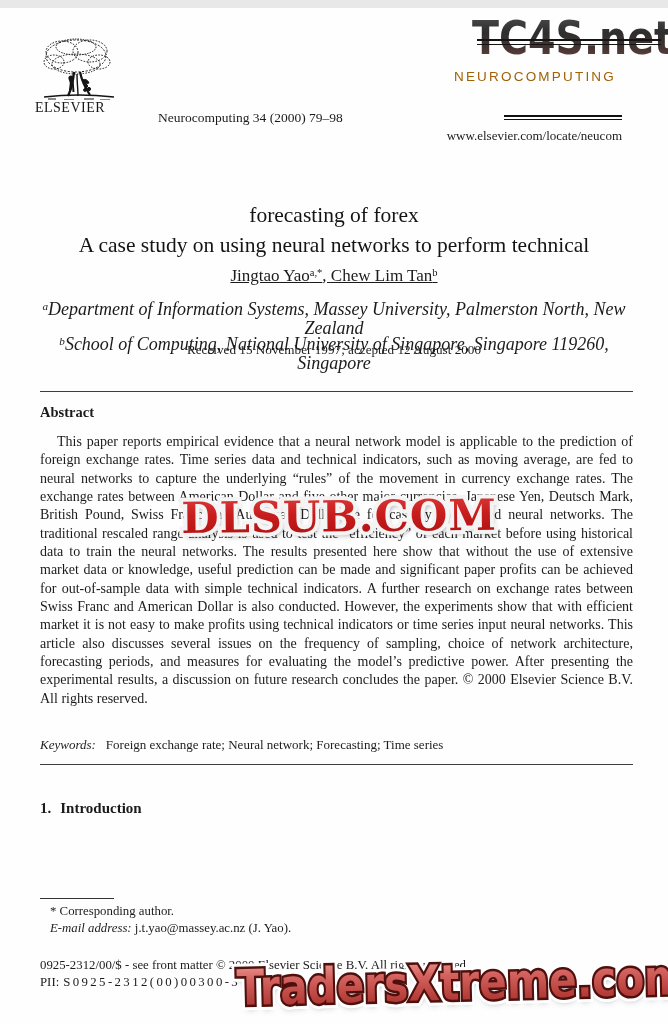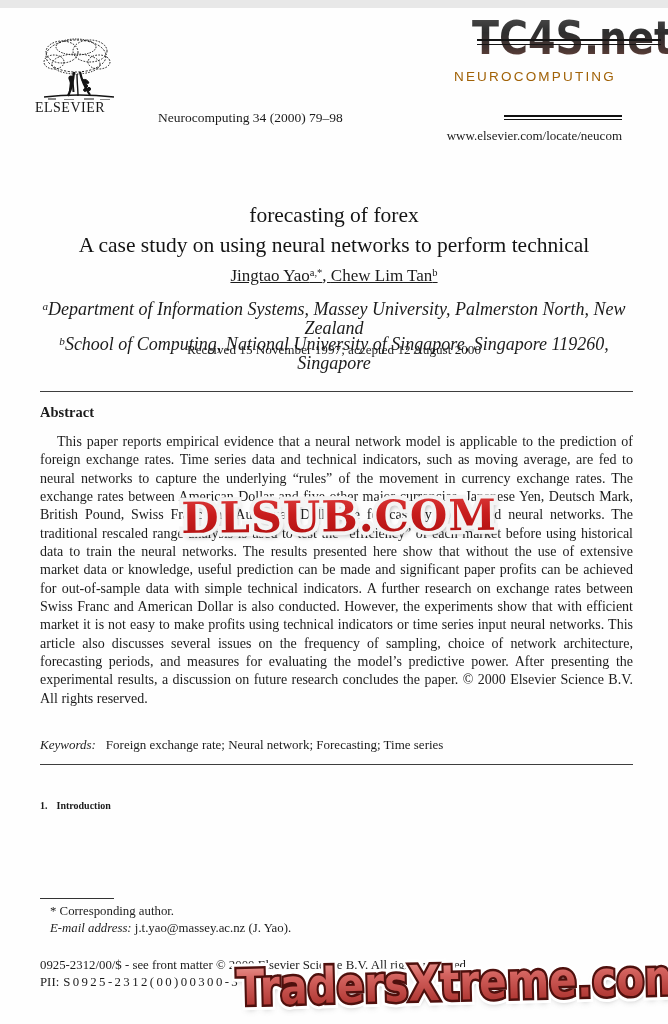--- a/index.html
+++ b/index.html
@@ -59,21 +59,21 @@
   .rule{left:40px;width:593px;border-top:1.5px solid #3e3e3e;}
   .rule-abstract-top{top:383px;}
   .rule-keywords-bottom{top:756px;}
 
   .abstract-heading{left:40px;top:396px;font-size:14.5px;font-weight:bold;}
   .abstract-body{left:40px;top:425px;width:593px;font-size:14px;line-height:18.35px;
     text-align:justify;text-indent:17px;}
   .keywords{left:40px;top:729px;width:593px;font-size:13px;}
   .keywords .label{font-style:italic;margin-right:10px;}
 
-  .section-heading{left:40px;top:792px;font-size:10px;font-weight:bold;}
+  .section-heading{left:40px;top:792px;font-size:15px;font-weight:bold;}
   .section-heading .num{margin-right:9px;}
   .section-body{left:40px;top:829px;width:593px;font-size:15.3px;line-height:22px;
     text-align:justify;text-indent:18px;}
 
   
   .fn-rule{left:40px;top:890px;width:74px;border-top:1.3px solid #333;}
   .fn-corresponding{left:50px;top:896px;font-size:12.8px;}
   .fn-email{left:50px;top:913px;font-size:12.8px;}
   .fn-email .label{font-style:italic;}
   .footer-issn{left:40px;top:950px;font-size:12.8px;}

